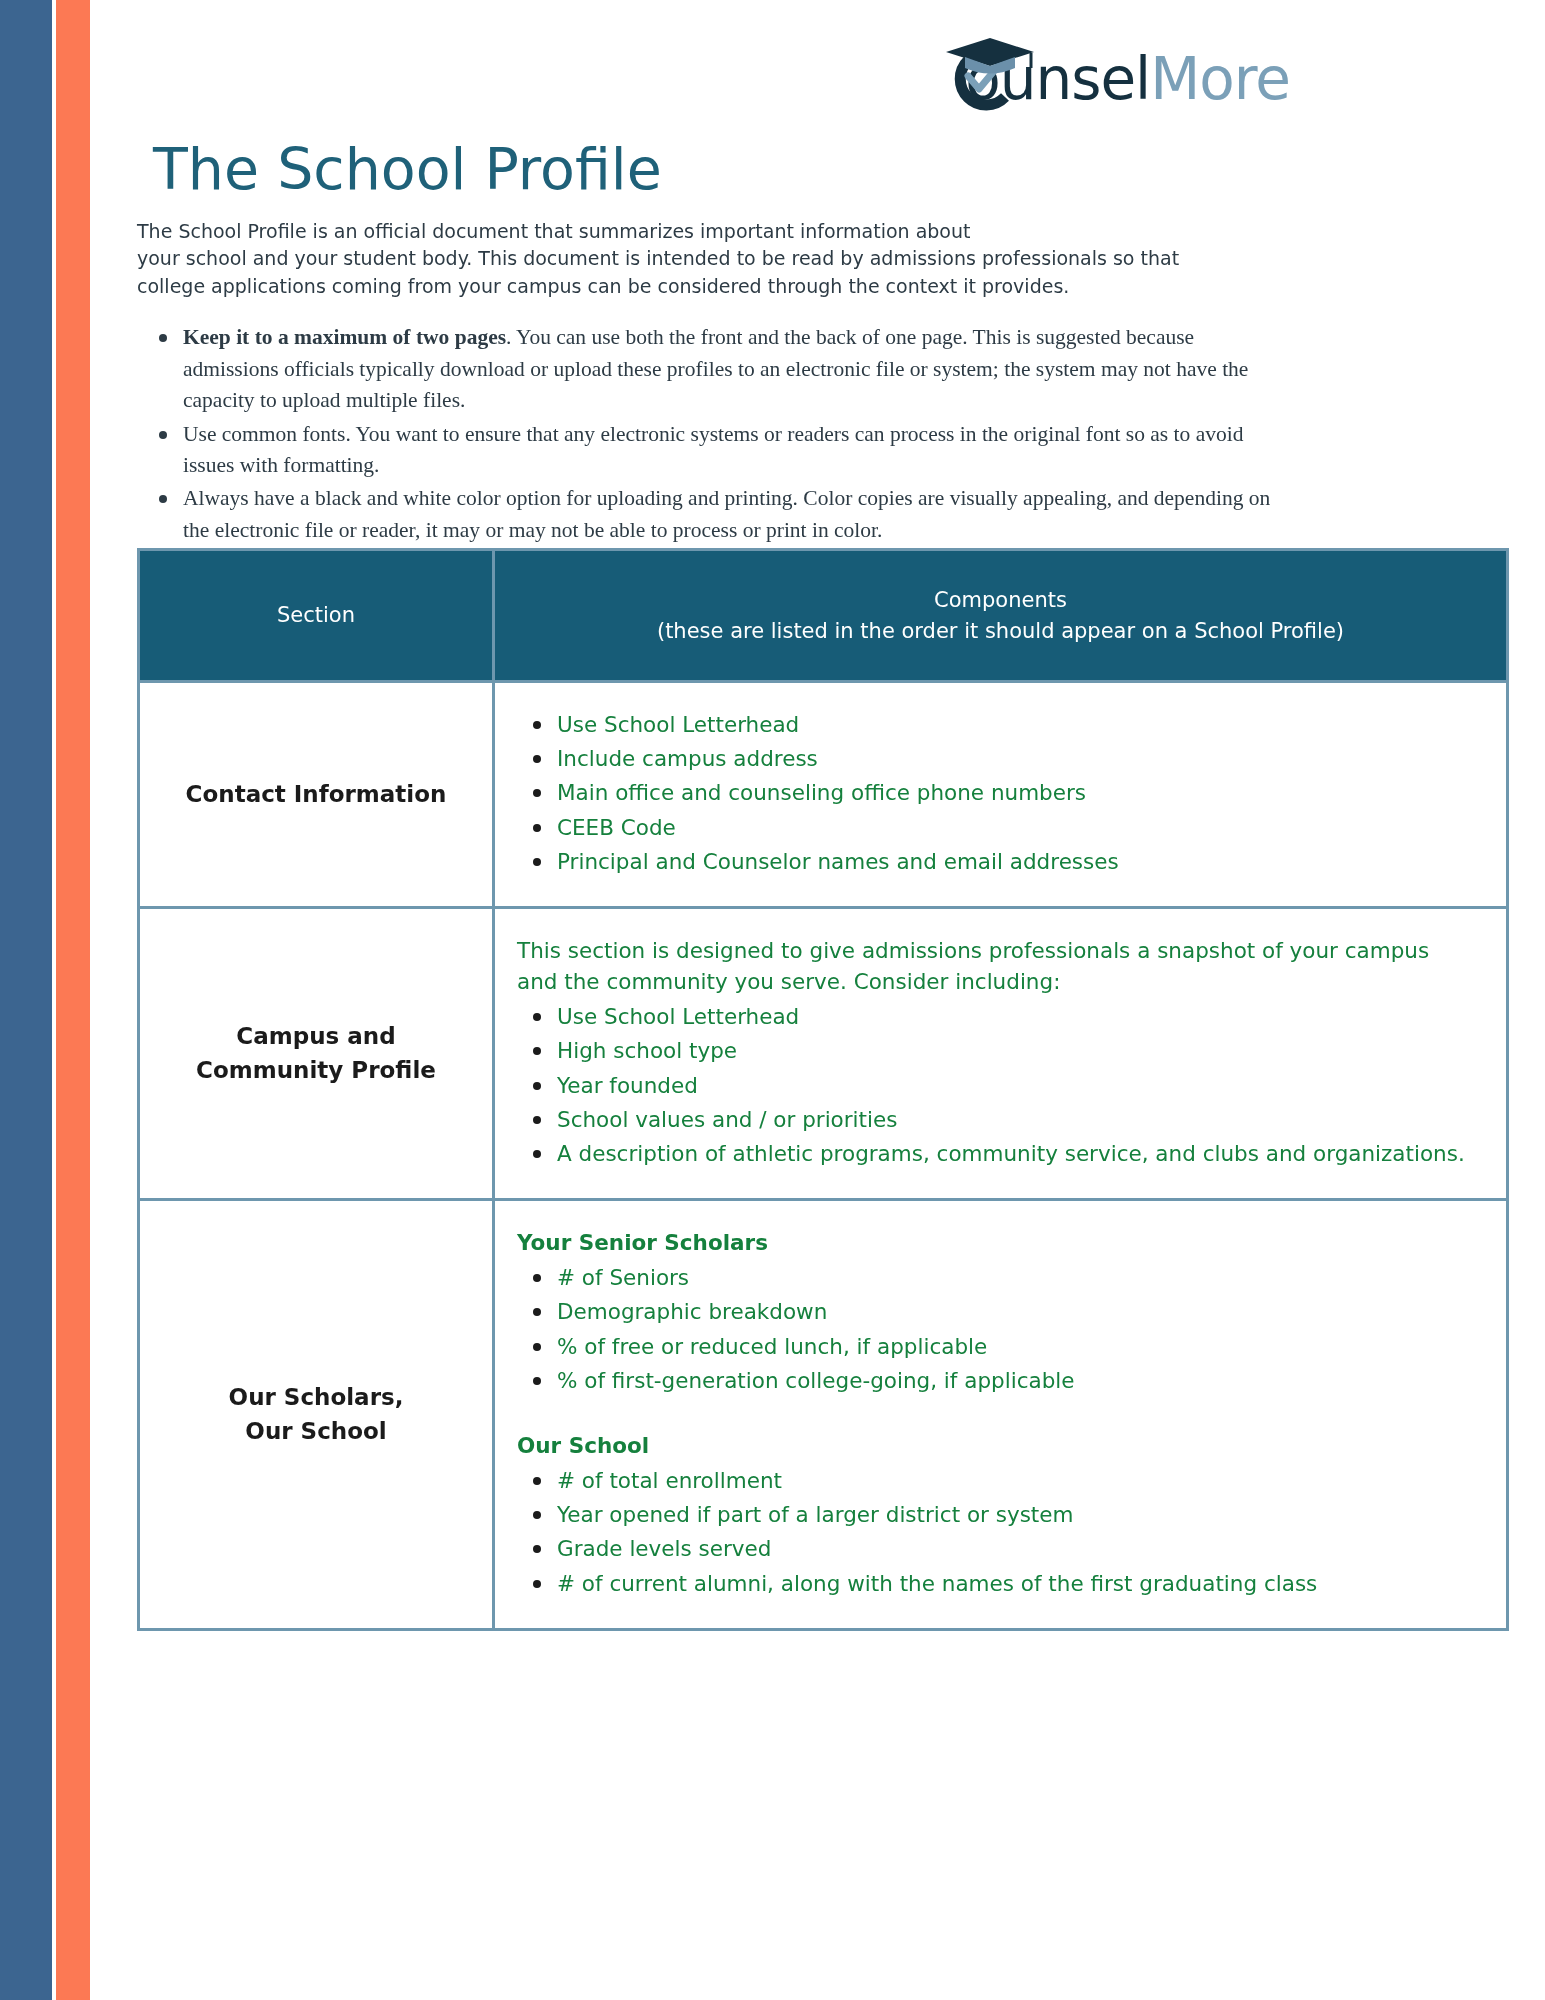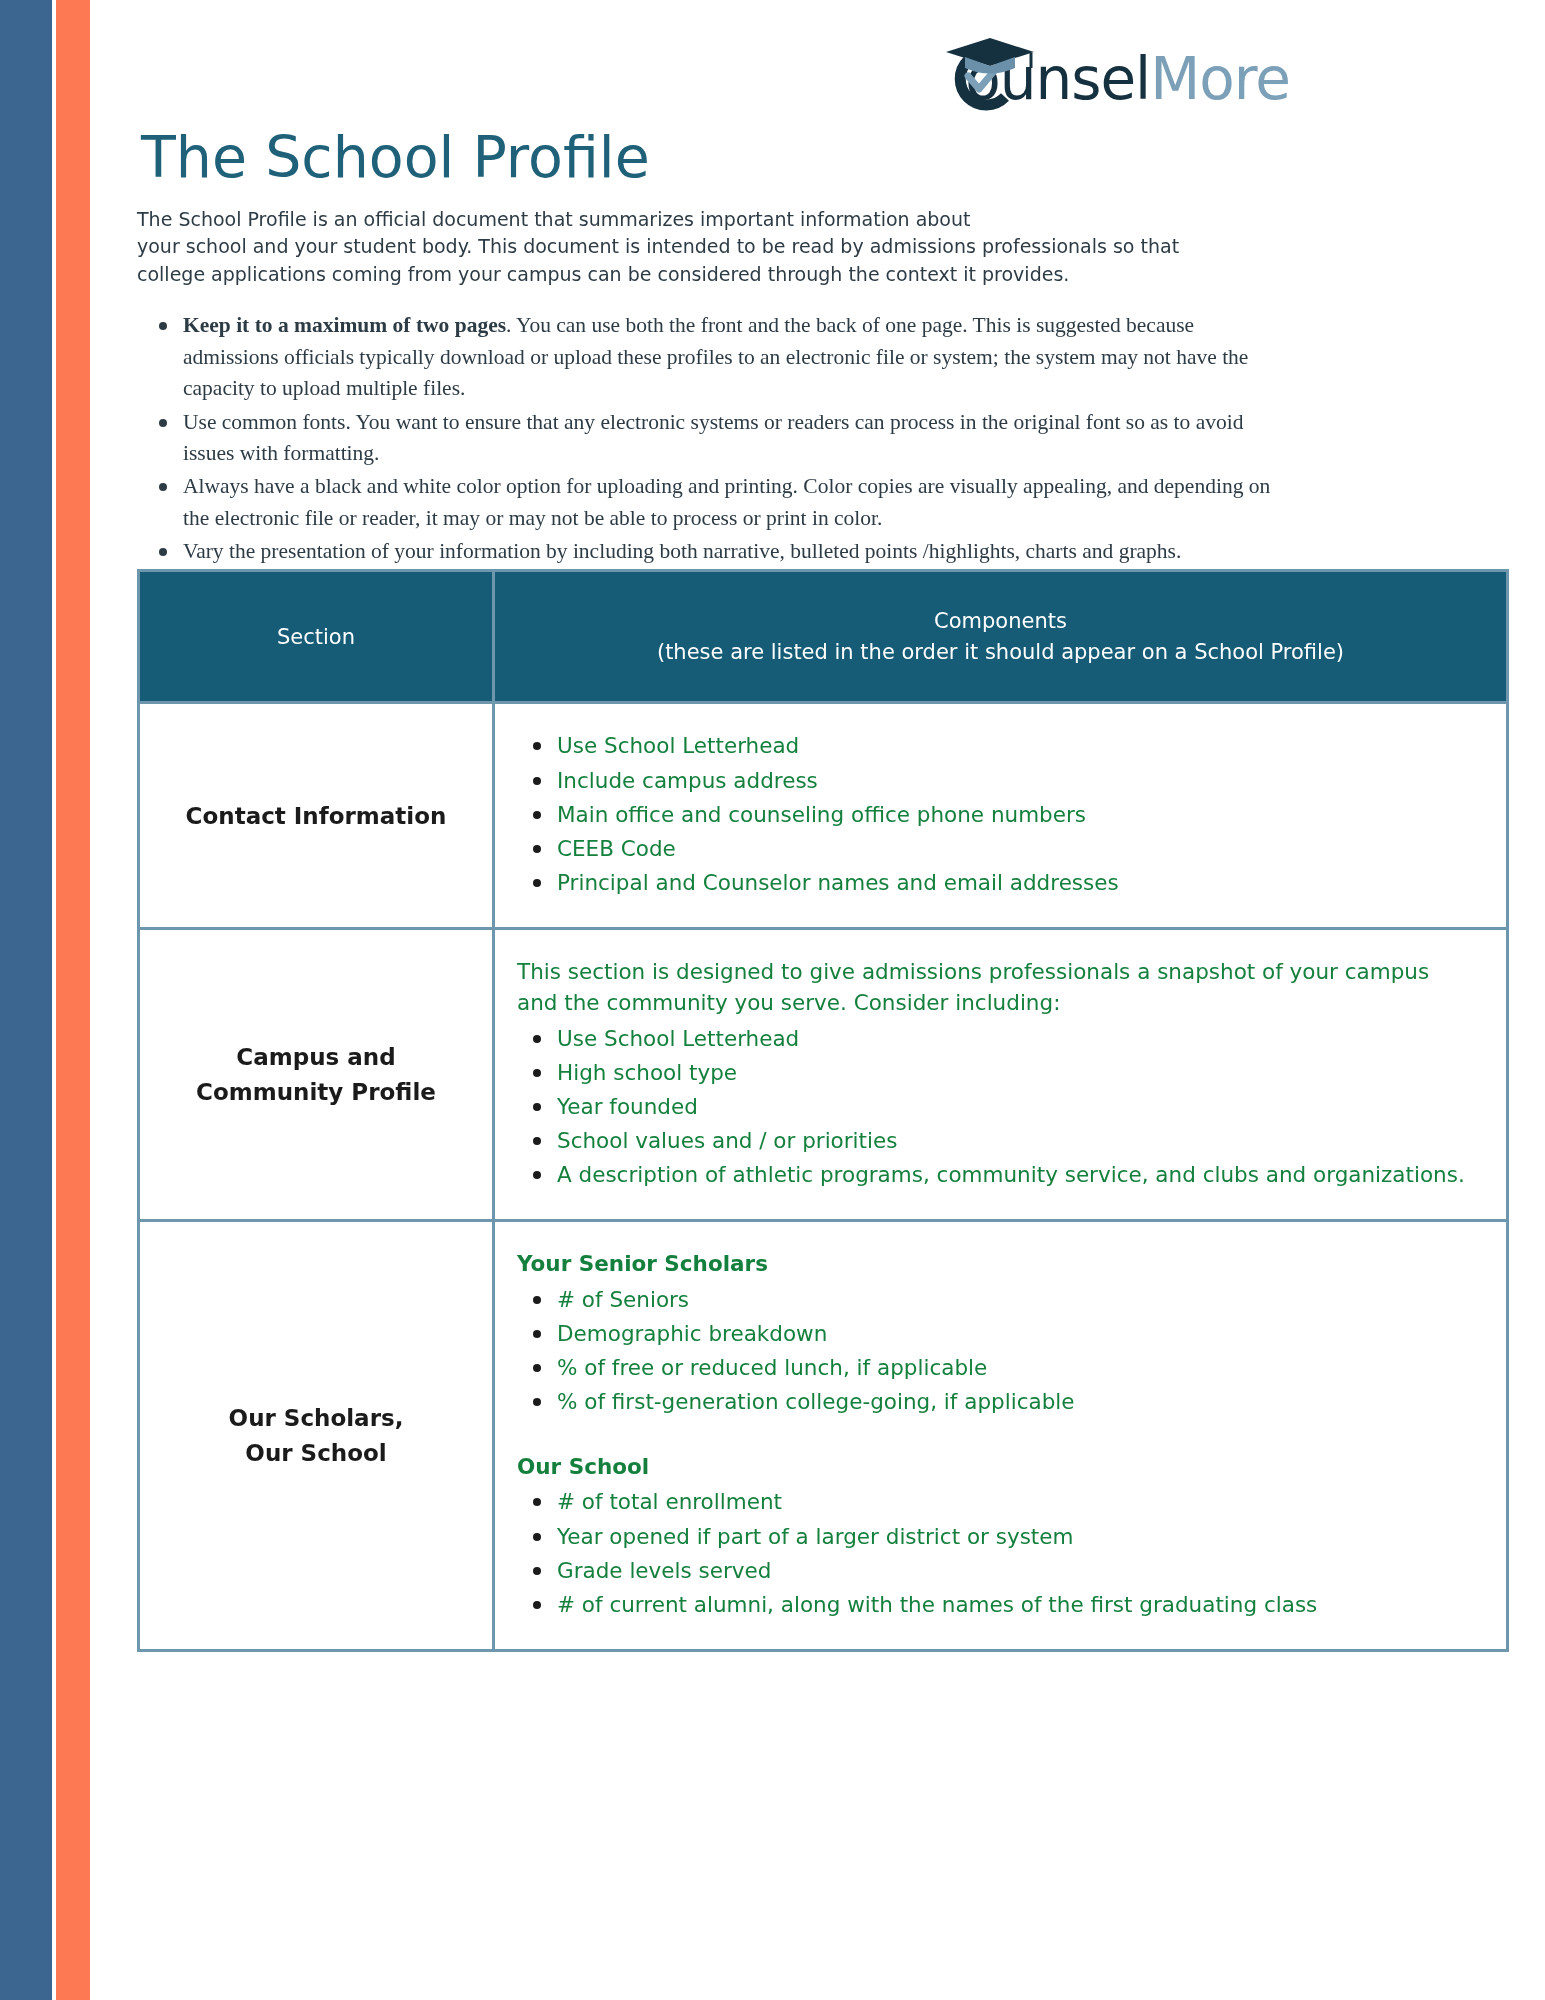--- a/index.html
+++ b/index.html
@@ -55,21 +55,21 @@
   }
   .logo-text .dark { color: #15303f; }
   .logo-text .light { color: #7ba0b8; }
 
   
   .doc-title {
     color: #1f6179;
     font-size: 57px;
     font-weight: normal;
     line-height: 1.05;
-    margin: 4px;
+    margin: 16px;
     padding-top: 96px;
     letter-spacing: 0px;
   }
 
   
   .intro {
     color: #2d3b45;
     font-size: 19px;
     line-height: 1.45;
     margin: 18px 0 0 0;
@@ -191,21 +191,20 @@
   <p class="intro">
     <span class="ln">The School Profile is an official document that summarizes important information about</span>
     <span class="ln">your school and your student body. This document is intended to be read by admissions professionals so that</span>
     <span class="ln">college applications coming from your campus can be considered through the context it provides.</span>
   </p>
 
   <ul class="tips">
     <li><span class="b">Keep it to a maximum of two pages</span><span>. You can use both the front and the back of one page. This is suggested because admissions officials typically download or upload these profiles to an electronic file or system; the system may not have the capacity to upload multiple files.</span></li>
     <li><span>Use common fonts. You want to ensure that any electronic systems or readers can process in the original font so as to avoid issues with formatting.</span></li>
     <li><span>Always have a black and white color option for uploading and printing. Color copies are visually appealing, and depending on the electronic file or reader, it may or may not be able to process or print in color.</span></li>
-    <li><span>Vary the presentation of your information by including both narrative, bulleted points /highlights, charts and graphs.</span></li>
   </ul>
 
   <table class="profile">
     <colgroup>
         <col class="col-section">
         <col>
       </colgroup>
     <thead>
       <tr>
         <th>Section</th>

